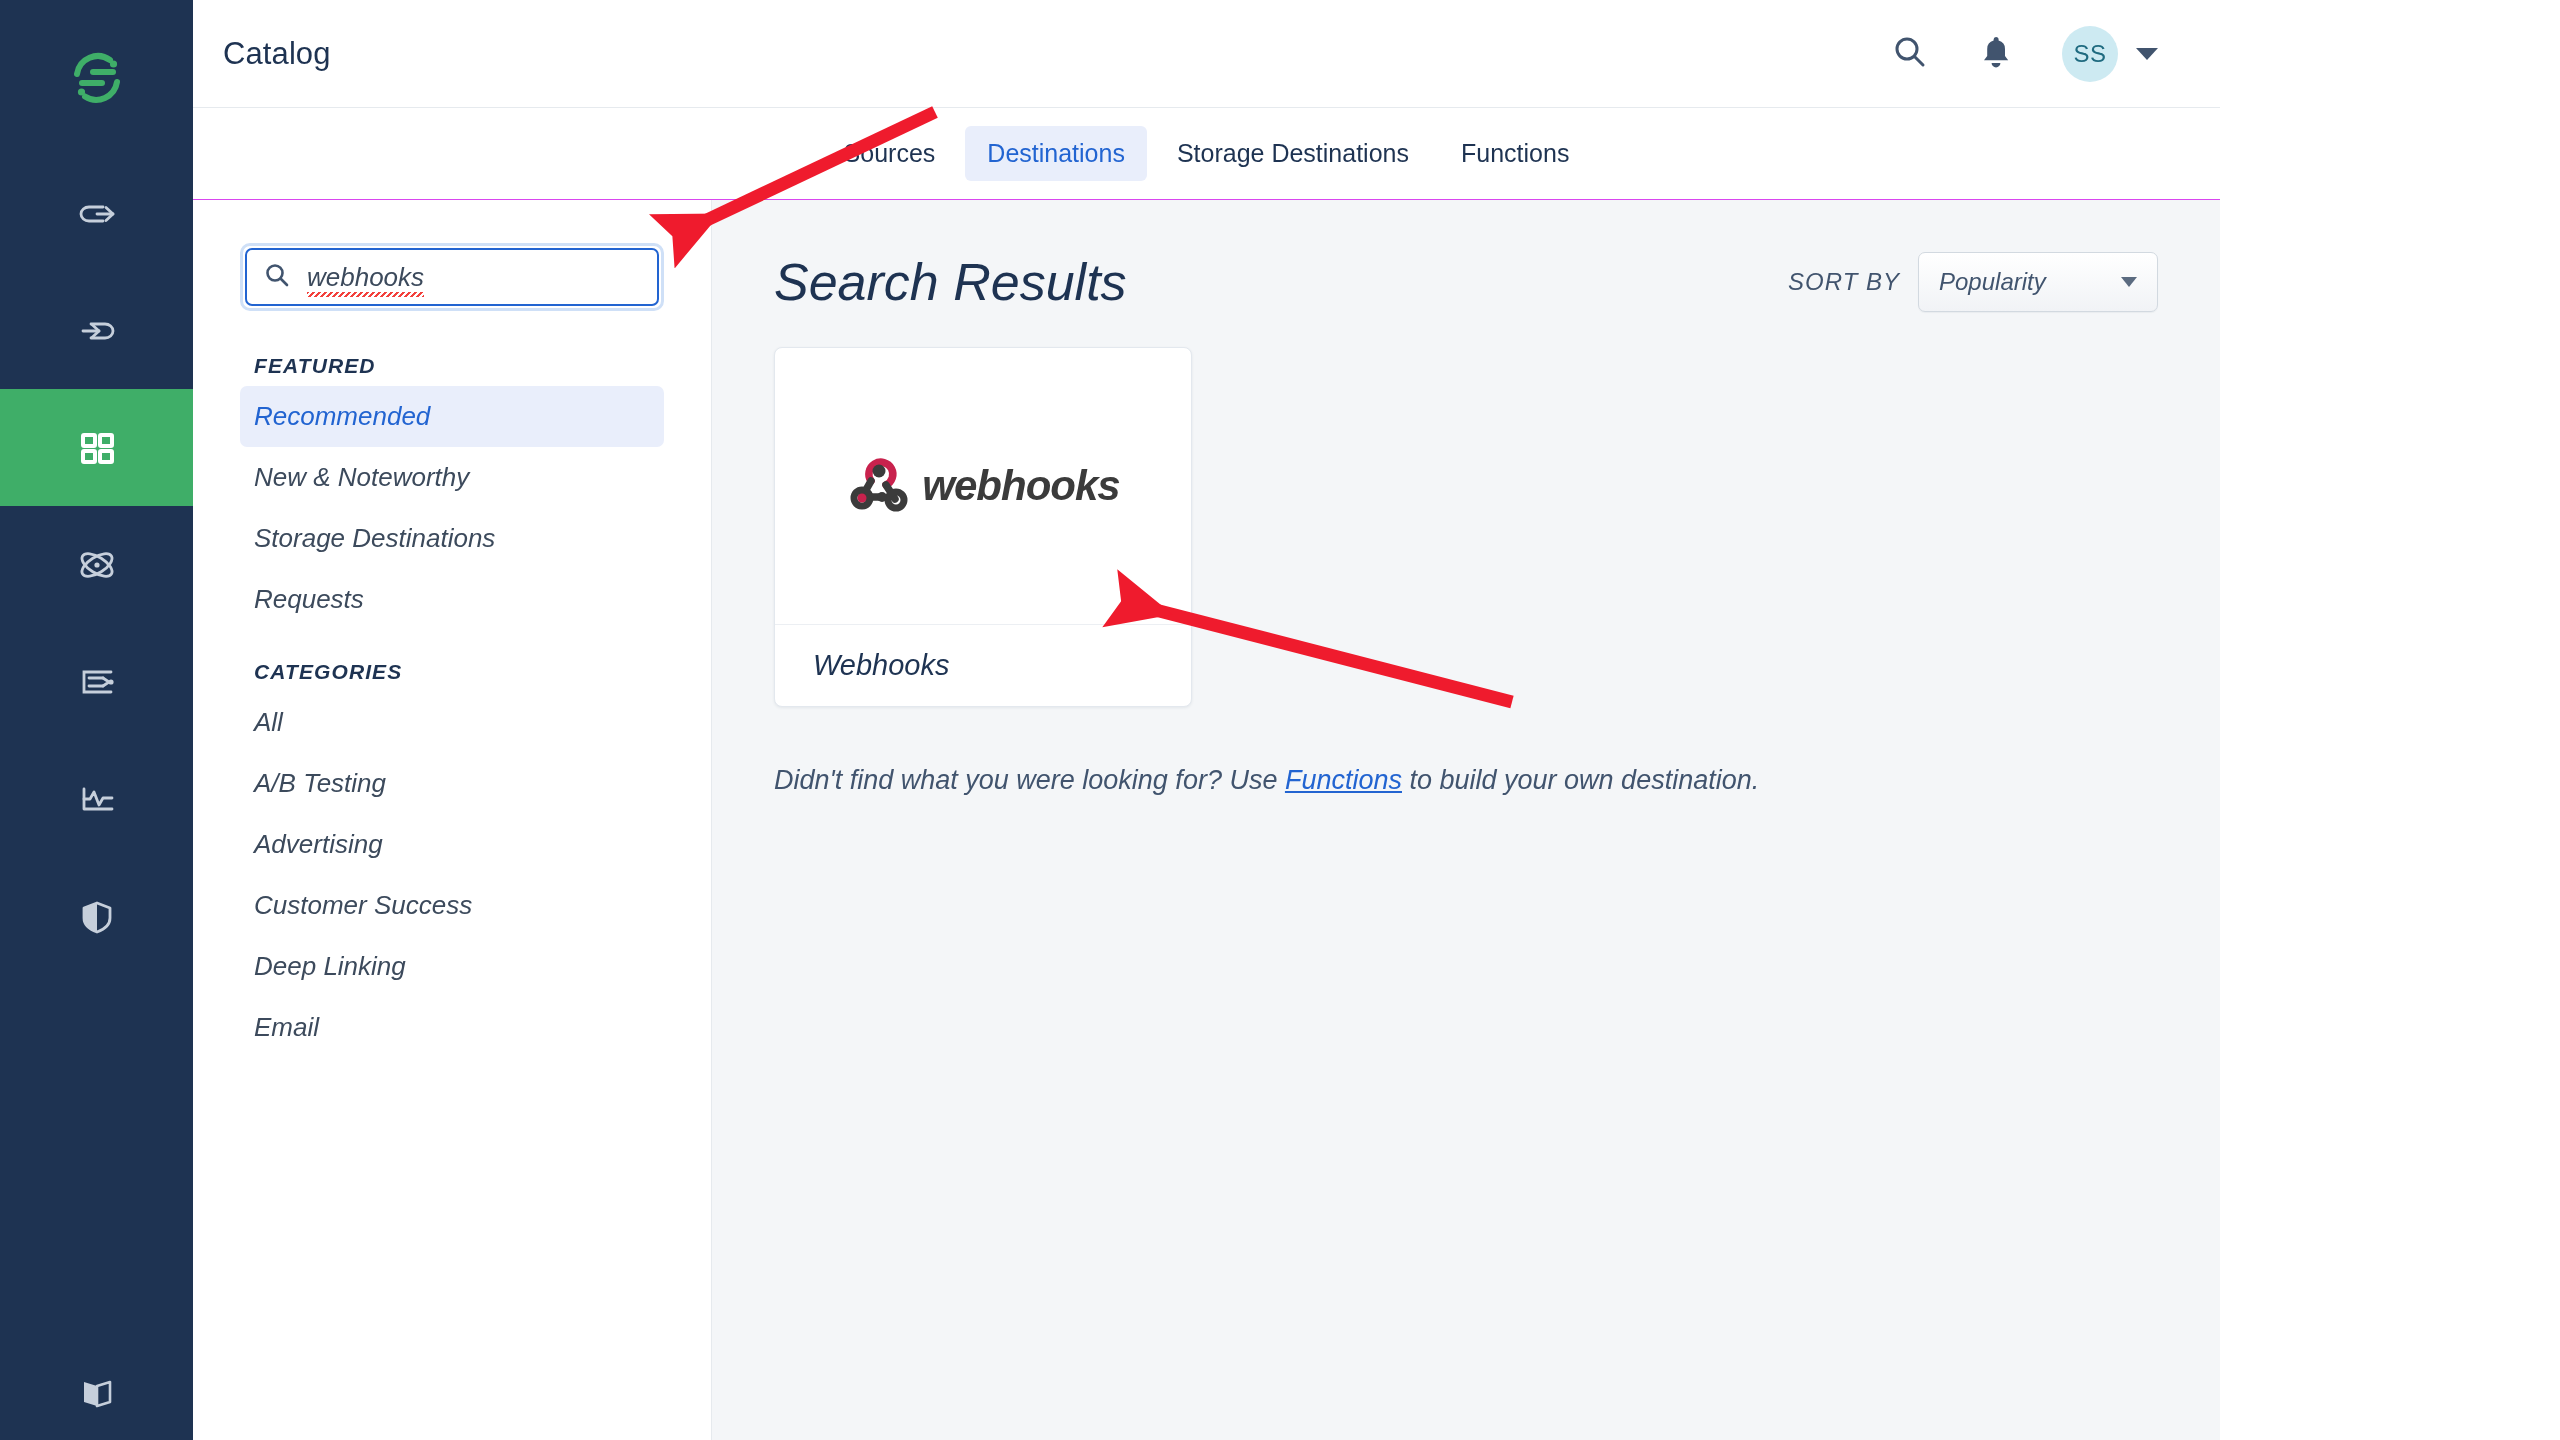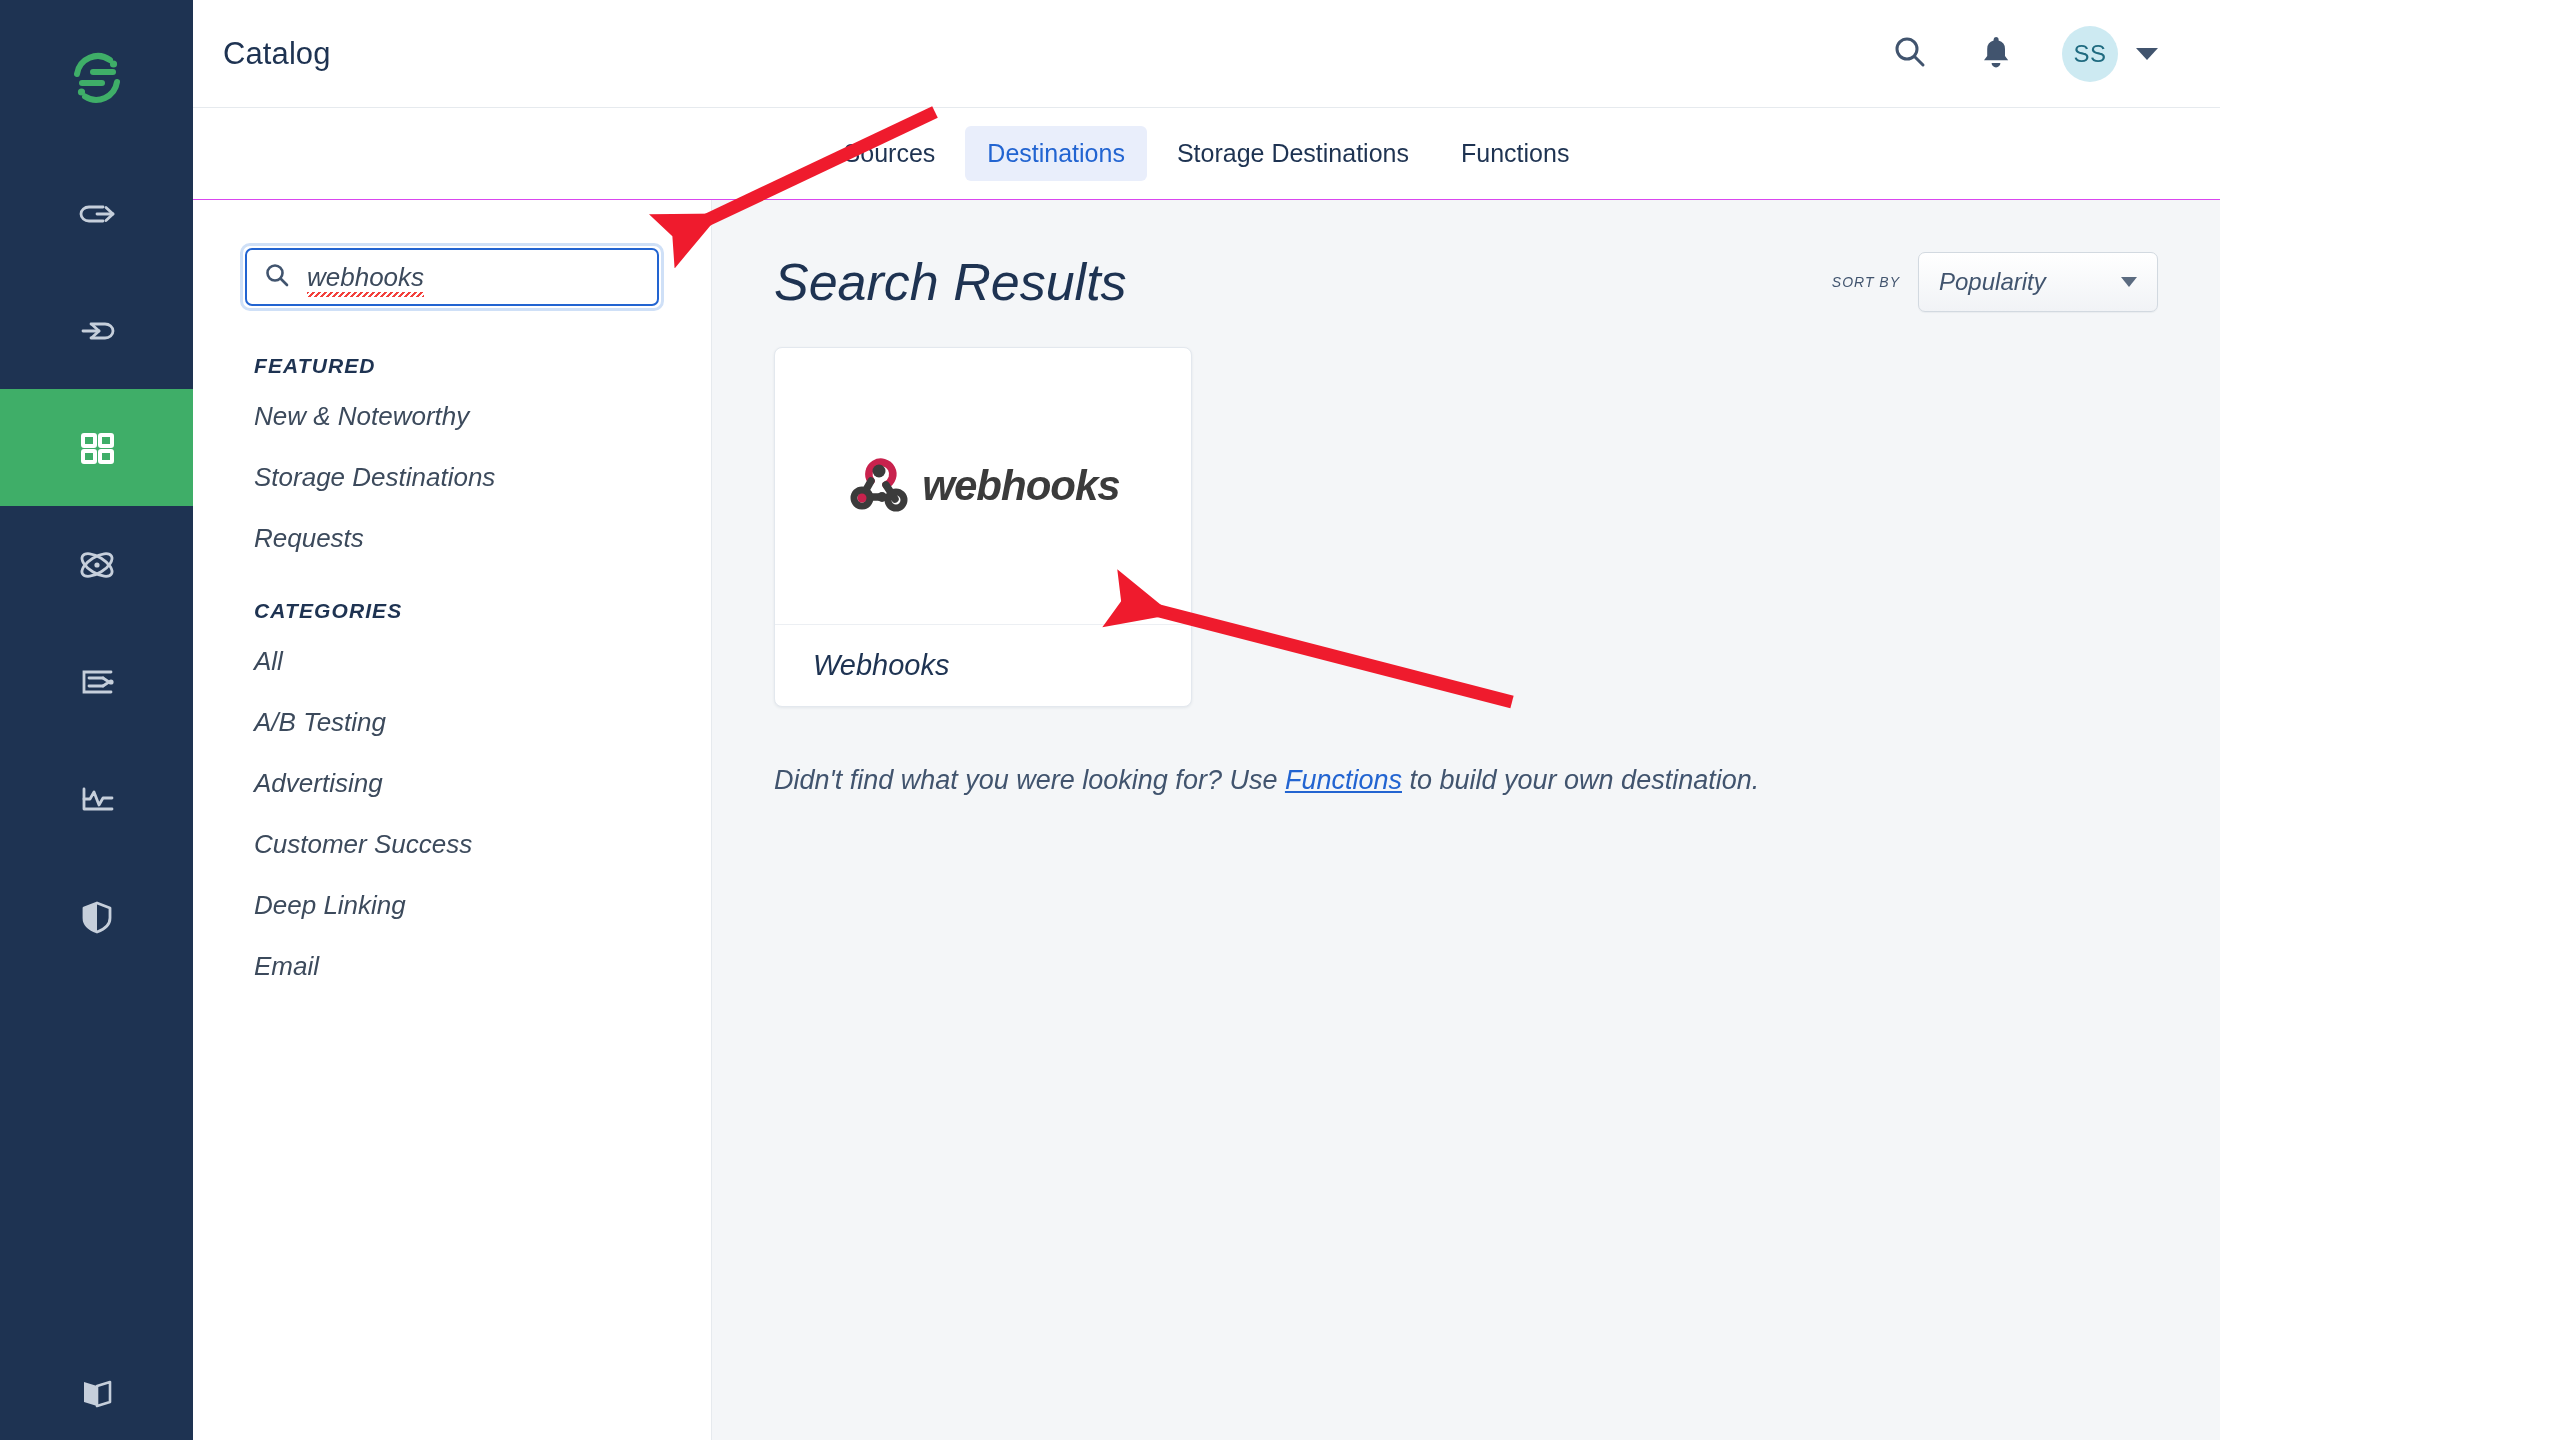--- a/index.html
+++ b/index.html
@@ -100,21 +100,21 @@
   }
   .nav-item.active { background: #e9eefb; color: #2264d1; }
 
   .main {
     flex: 1 1 auto; background: #f4f6f8; padding: 52px 62px 0 62px; min-width: 0;
   }
   .main-head { display: flex; align-items: center; margin-bottom: 35px; }
   .results-title { font-size: 52px; color: #1e3352; font-weight: 400; }
   .main-head-spacer { flex: 1 1 auto; }
   .sortby-label {
-    font-size: 14px; color: #41546e; letter-spacing: 1px; margin-right: 18px;
+    font-size: 24px; color: #41546e; letter-spacing: 1px; margin-right: 18px;
     font-weight: 400;
   }
   .select {
     width: 240px; height: 60px; border: 1px solid #d2d9e0; border-radius: 7px;
     background: linear-gradient(180deg,#ffffff 0%,#f1f3f6 100%);
     display: flex; align-items: center; padding: 0 20px; cursor: pointer;
     box-shadow: 0 1px 1px rgba(30,51,82,.05);
   }
   .select-val { font-size: 24px; color: #41546e; flex: 1 1 auto; }
   .select-caret {
@@ -295,20 +295,21 @@
               <span class="search-text-wrap">
                 <span class="search-text">webhooks</span>
                 <span class="squiggle"></span>
               </span>
             </div>
           </div>
         </div>
 
         <div class="sec-title">FEATURED</div>
         <ul class="nav-list">
+          <li class="nav-item active">Recommended</li>
           <li class="nav-item">New &amp; Noteworthy</li>
           <li class="nav-item">Storage Destinations</li>
           <li class="nav-item">Requests</li>
         </ul>
 
         <div class="sec-title">CATEGORIES</div>
         <ul class="nav-list">
           <li class="nav-item">All</li>
           <li class="nav-item">A/B Testing</li>
           <li class="nav-item">Advertising</li>

